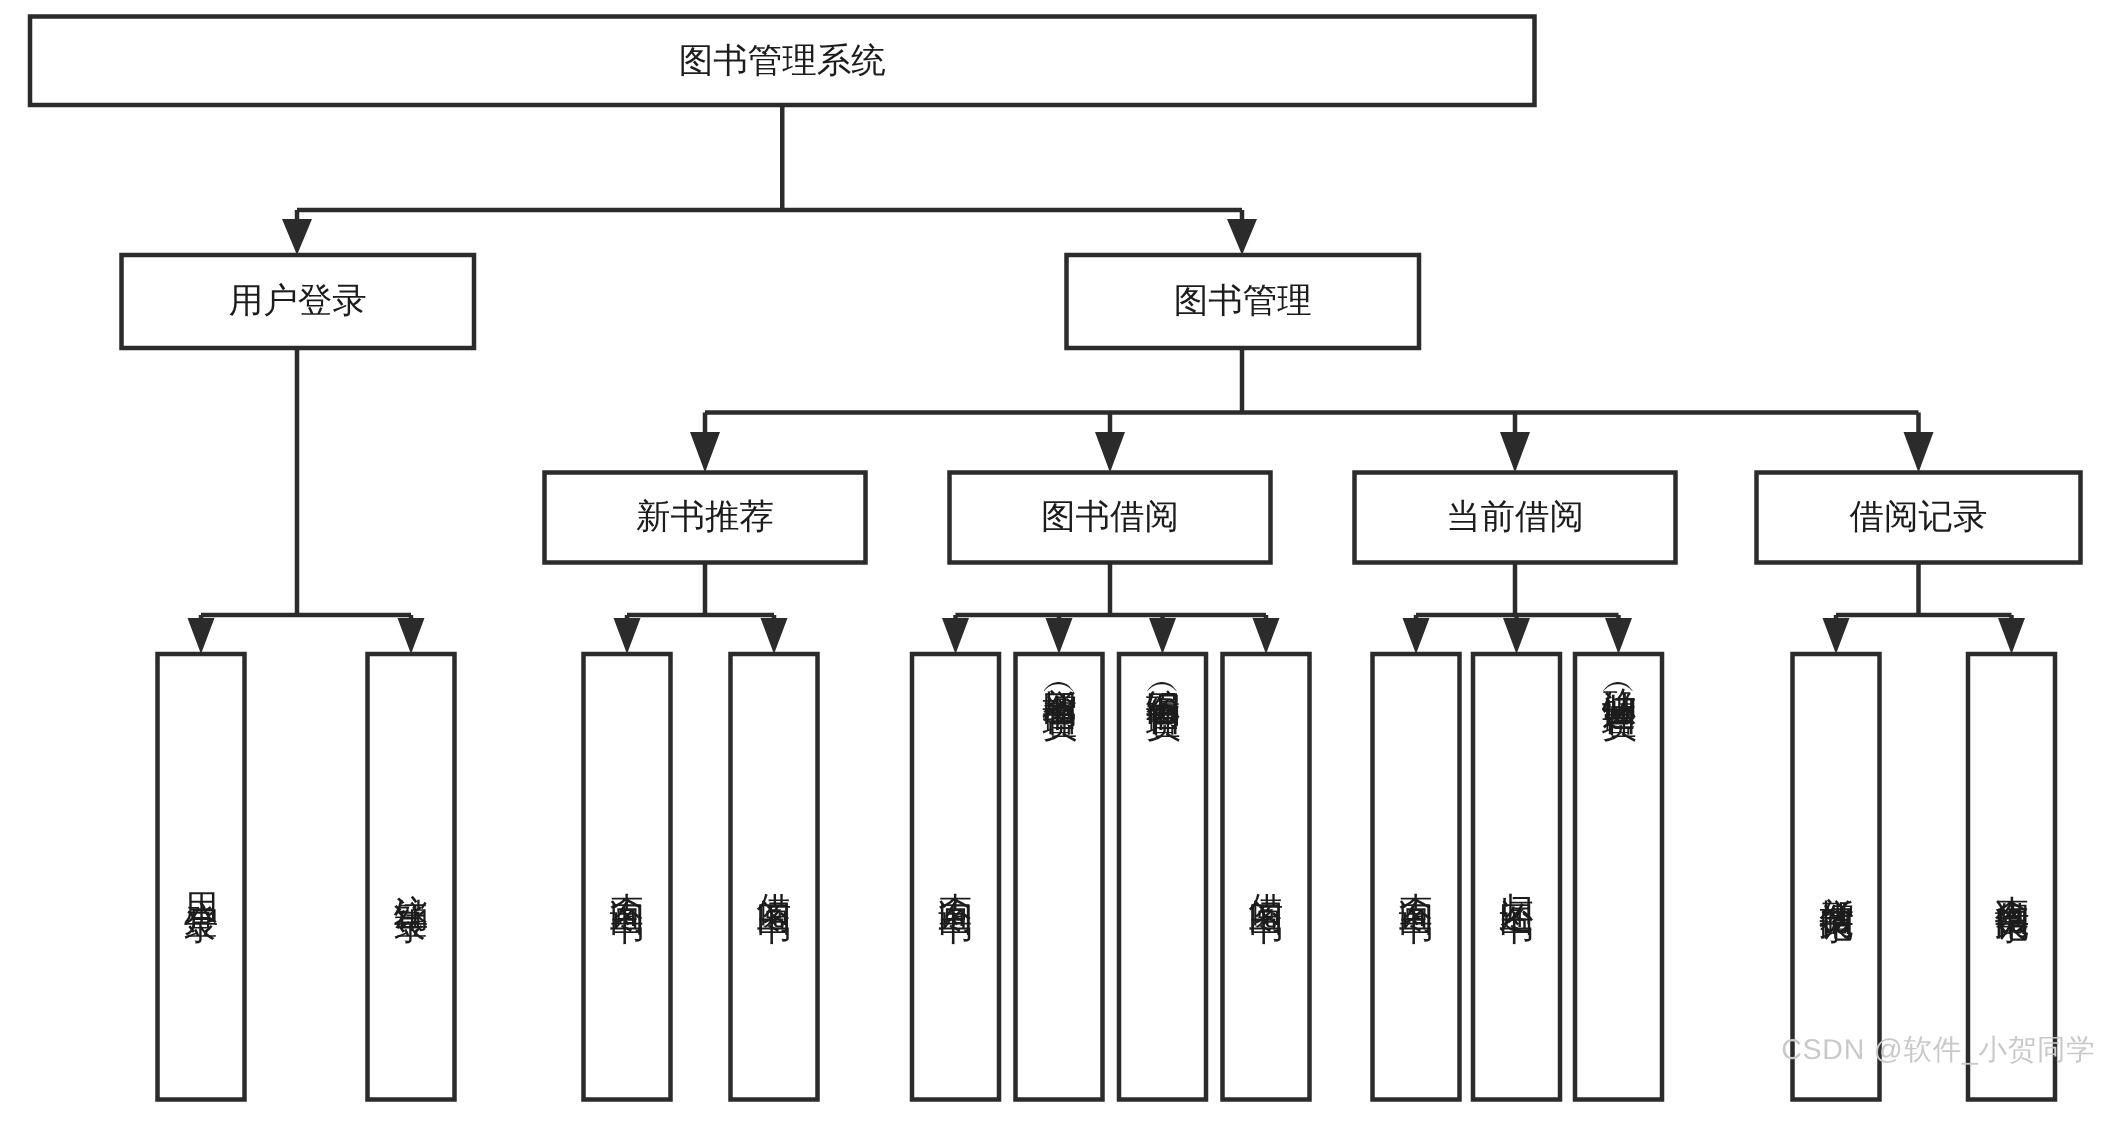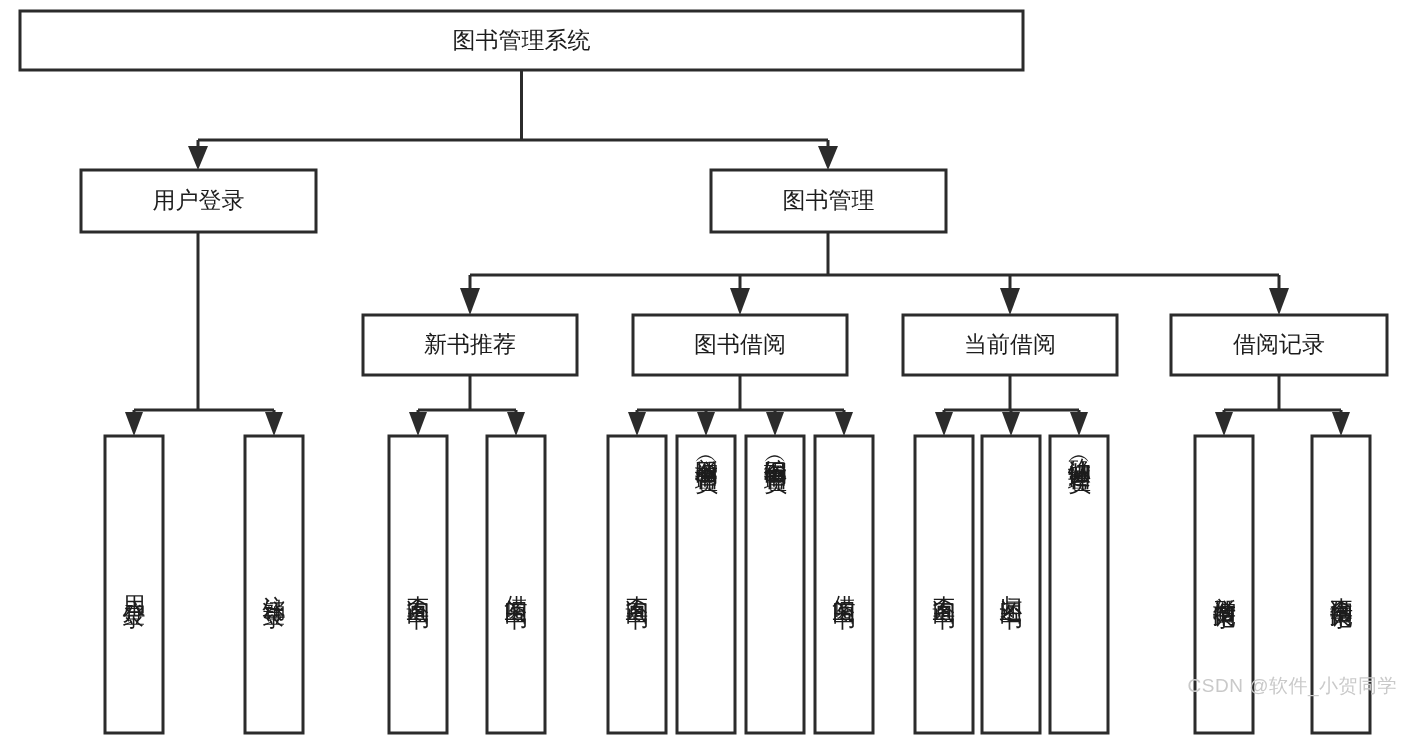--- a/index.html
+++ b/index.html
@@ -11,21 +11,21 @@
   #diagram-root{position:relative;width:1405px;height:719px;background:#fff;}
   svg#tree{position:absolute;left:0;top:0;width:1405px;height:747px;display:block;}
   .box-rect{fill:#ffffff;stroke:#2b2b2b;stroke-width:3;}
   .conn{stroke:#2b2b2b;stroke-width:3;fill:none;stroke-linecap:butt;}
   .arrow-head{fill:#2b2b2b;stroke:none;}
   .node-label{
     fill:#1c1c1c;font-family:"Liberation Sans","DejaVu Sans",sans-serif;
     font-size:23px;text-anchor:middle;dominant-baseline:middle;
   }
   .watermark{
-    position:absolute;right:8px;bottom:20px;
+    position:absolute;right:8px;bottom:6px;
     color:#c9c9c9;font-size:19px;letter-spacing:0.5px;
     font-family:"Liberation Sans","DejaVu Sans",sans-serif;
     white-space:nowrap;pointer-events:none;
   }
 </style>
 </head>
 <body>
 
 <div id="diagram-root">
 

